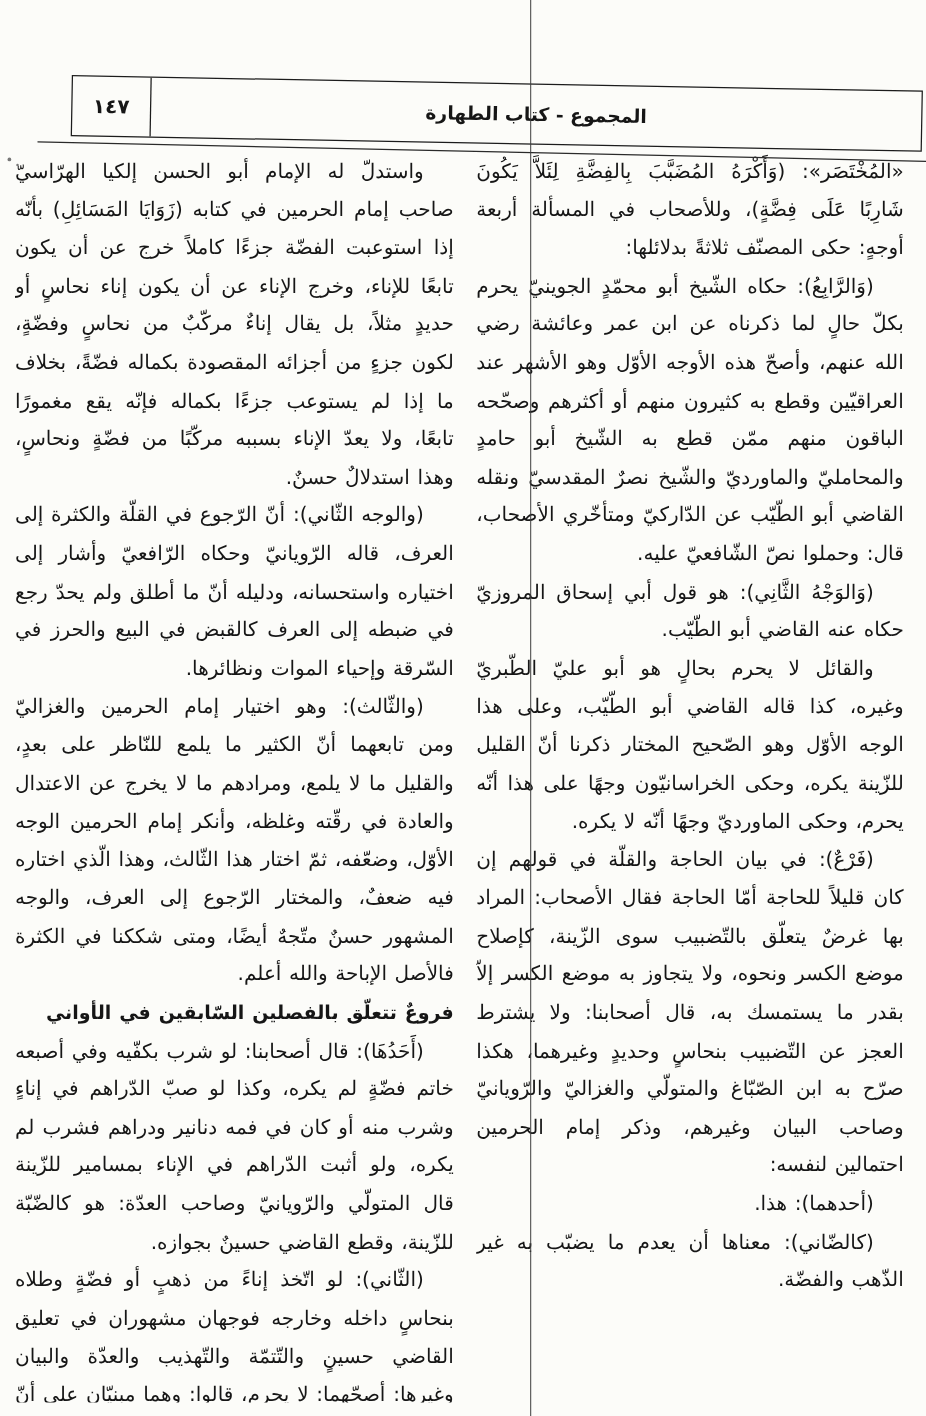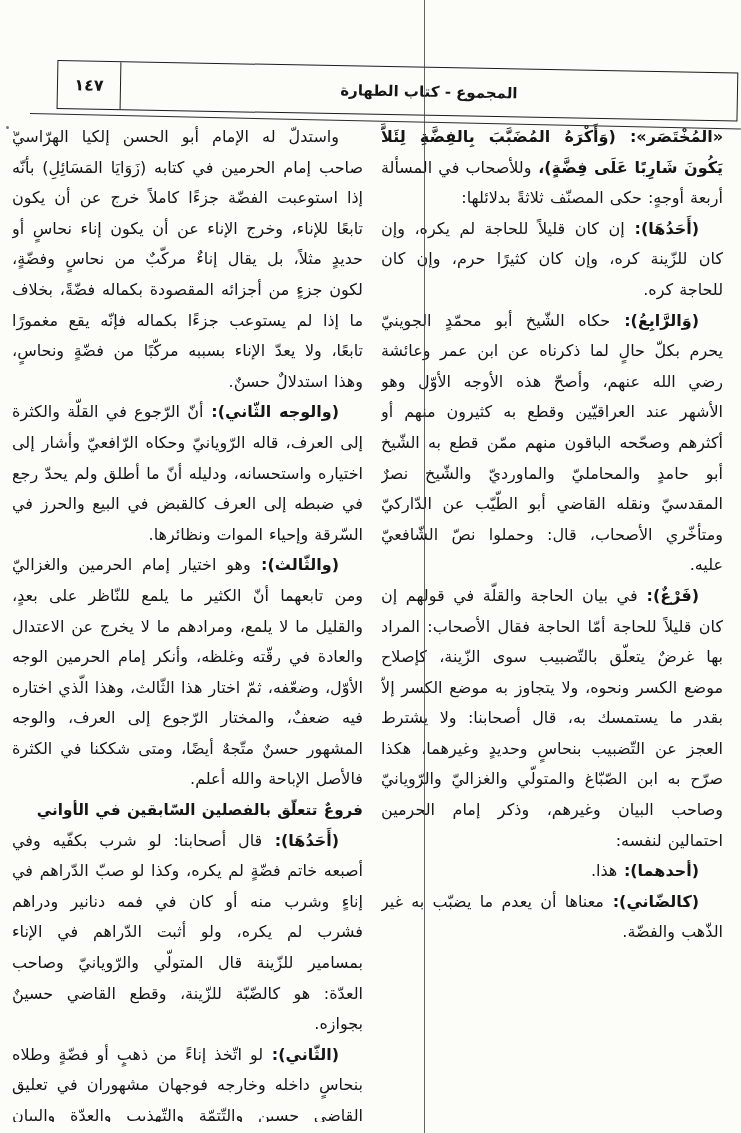--- a/index.html
+++ b/index.html
@@ -50,21 +50,21 @@
   .col-left{flex:1;}
   .col p{
     margin:0;
     font-size:16px;
     line-height:30.6px;
     text-align:justify;
     text-indent:24px;
     word-spacing:1px;
   }
   .col p.no-indent{text-indent:0;}
-  .col p b{font-weight:bold;margin-top:40px;}
+  .col p b{font-weight:normal;margin-top:40px;}
   .col p.heading{
     text-align:right;text-indent:0;font-weight:bold;font-size:15.2px;
     letter-spacing:.2px;
   }
   
   .speck{position:absolute;background:#777;border-radius:50%;z-index:3;}
   .speck.s1{left:6px;top:126px;width:3px;height:3px;}
   .speck.s2{left:13px;top:131px;width:2px;height:2px;}
 </style>
 </head>
@@ -78,22 +78,23 @@
 
   <div class="header-wrap">
     <div class="page-number-cell">١٤٧</div>
     <div class="header-title-cell">المجموع - كتاب الطهارة</div>
   </div>
   <div class="header-underline"></div>
 
   <div class="columns">
     <div class="col col-right">
         <p class="no-indent"><b>«المُخْتَصَر»: (وَأَكْرَهُ المُضَبَّبَ بِالفِضَّةِ لِئَلاَّ يَكُونَ شَارِبًا عَلَى فِضَّةٍ)، </b>وللأصحاب في المسألة أربعة أوجهٍ: حكى المصنّف ثلاثةً بدلائلها:</p>
-        <p><b>(أَحَدُهَا): </b>إن كان قليلاً للحاجة لم يكره، وإن كان للزّينة كره، وإن كان كثيرًا حرم، وإن كان للحاجة كره.</p>
         <p><b>(وَالرَّابِعُ): </b>حكاه الشّيخ أبو محمّدٍ الجوينيّ يحرم بكلّ حالٍ لما ذكرناه عن ابن عمر وعائشة رضي الله عنهم، وأصحّ هذه الأوجه الأوّل وهو الأشهر عند العراقيّين وقطع به كثيرون منهم أو أكثرهم وصحّحه الباقون منهم ممّن قطع به الشّيخ أبو حامدٍ والمحامليّ والماورديّ والشّيخ نصرٌ المقدسيّ ونقله القاضي أبو الطّيّب عن الدّاركيّ ومتأخّري الأصحاب، قال: وحملوا نصّ الشّافعيّ عليه.</p>
+        <p><b>(وَالوَجْهُ الثَّانِي): </b>هو قول أبي إسحاق المروزيّ حكاه عنه القاضي أبو الطّيّب.</p>
+        <p>والقائل لا يحرم بحالٍ هو أبو عليّ الطّبريّ وغيره، كذا قاله القاضي أبو الطّيّب، وعلى هذا الوجه الأوّل وهو الصّحيح المختار ذكرنا أنّ القليل للزّينة يكره، وحكى الخراسانيّون وجهًا على هذا أنّه يحرم، وحكى الماورديّ وجهًا أنّه لا يكره.</p>
         <p><b>(فَرْعٌ): </b>في بيان الحاجة والقلّة في قولهم إن كان قليلاً للحاجة أمّا الحاجة فقال الأصحاب: المراد بها غرضٌ يتعلّق بالتّضبيب سوى الزّينة، كإصلاح موضع الكسر ونحوه، ولا يتجاوز به موضع الكسر إلاّ بقدر ما يستمسك به، قال أصحابنا: ولا يشترط العجز عن التّضبيب بنحاسٍ وحديدٍ وغيرهما، هكذا صرّح به ابن الصّبّاغ والمتولّي والغزاليّ والرّويانيّ وصاحب البيان وغيرهم، وذكر إمام الحرمين احتمالين لنفسه:</p>
         <p><b>(أحدهما): </b>هذا.</p>
         <p><b>(كالضّاني): </b>معناها أن يعدم ما يضبّب به غير الذّهب والفضّة.</p>
       </div>
     <div class="col col-left">
         <p>واستدلّ له الإمام أبو الحسن إلكيا الهرّاسيّ صاحب إمام الحرمين في كتابه (زَوَايَا المَسَائِلِ) بأنّه إذا استوعبت الفضّة جزءًا كاملاً خرج عن أن يكون تابعًا للإناء، وخرج الإناء عن أن يكون إناء نحاسٍ أو حديدٍ مثلاً، بل يقال إناءٌ مركّبٌ من نحاسٍ وفضّةٍ، لكون جزءٍ من أجزائه المقصودة بكماله فضّةً، بخلاف ما إذا لم يستوعب جزءًا بكماله فإنّه يقع مغمورًا تابعًا، ولا يعدّ الإناء بسببه مركّبًا من فضّةٍ ونحاسٍ، وهذا استدلالٌ حسنٌ.</p>
         <p><b>(والوجه الثّاني): </b>أنّ الرّجوع في القلّة والكثرة إلى العرف، قاله الرّويانيّ وحكاه الرّافعيّ وأشار إلى اختياره واستحسانه، ودليله أنّ ما أطلق ولم يحدّ رجع في ضبطه إلى العرف كالقبض في البيع والحرز في السّرقة وإحياء الموات ونظائرها.</p>
         <p><b>(والثّالث): </b>وهو اختيار إمام الحرمين والغزاليّ ومن تابعهما أنّ الكثير ما يلمع للنّاظر على بعدٍ، والقليل ما لا يلمع، ومرادهم ما لا يخرج عن الاعتدال والعادة في رقّته وغلظه، وأنكر إمام الحرمين الوجه الأوّل، وضعّفه، ثمّ اختار هذا الثّالث، وهذا الّذي اختاره فيه ضعفٌ، والمختار الرّجوع إلى العرف، والوجه المشهور حسنٌ متّجهٌ أيضًا، ومتى شككنا في الكثرة فالأصل الإباحة والله أعلم.</p>
         <p class="heading">فروعٌ تتعلّق بالفصلين السّابقين في الأواني</p>
         <p><b>(أَحَدُهَا): </b>قال أصحابنا: لو شرب بكفّيه وفي أصبعه خاتم فضّةٍ لم يكره، وكذا لو صبّ الدّراهم في إناءٍ وشرب منه أو كان في فمه دنانير ودراهم فشرب لم يكره، ولو أثبت الدّراهم في الإناء بمسامير للزّينة قال المتولّي والرّويانيّ وصاحب العدّة: هو كالضّبّة للزّينة، وقطع القاضي حسينٌ بجوازه.</p>

